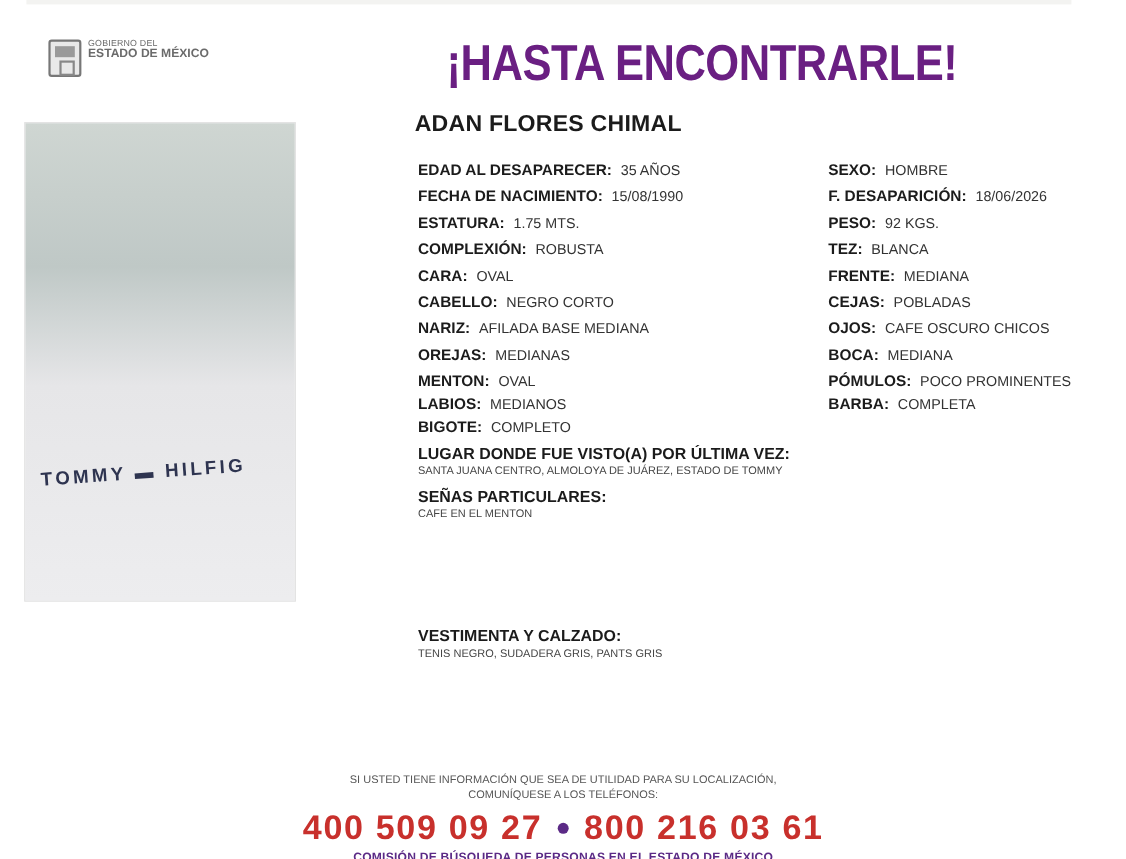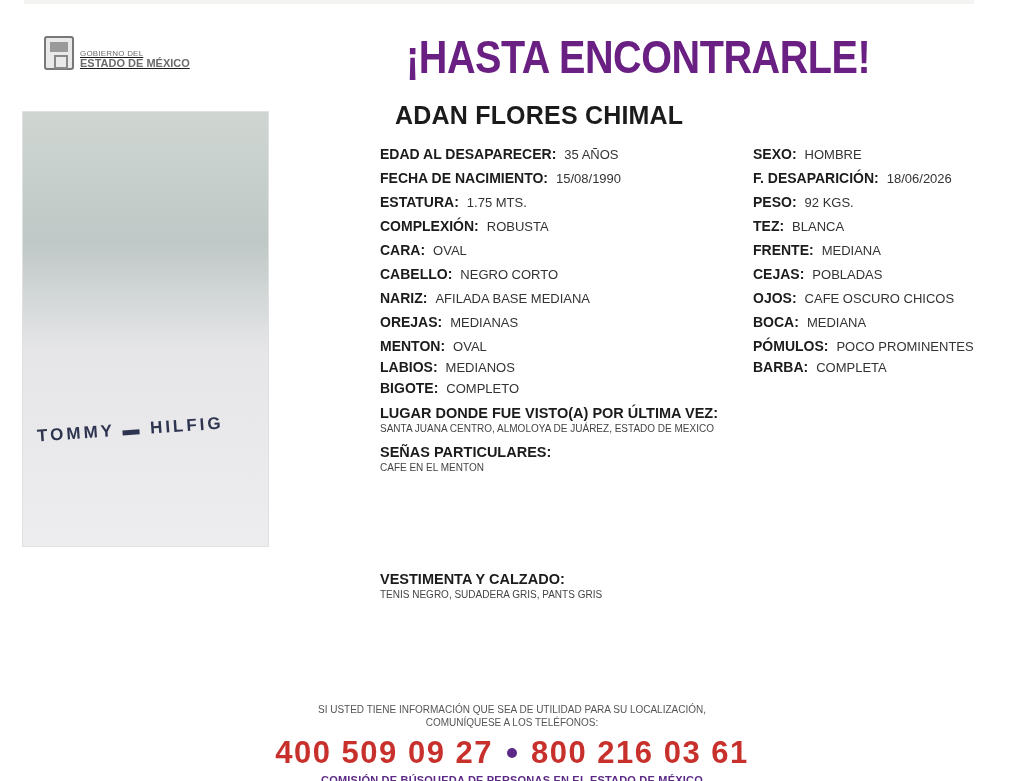--- a/index.html
+++ b/index.html
@@ -1,31 +1,31 @@
 <!DOCTYPE html>
 <html><head>
   <meta charset="utf-8">
   <style>
     * { box-sizing: border-box; margin: 0; padding: 0; }
     html, body { width: 1024px; height: 781px; background: #ffffff; overflow: hidden; }
     body { position: relative; font-family: "Liberation Sans", "DejaVu Sans", sans-serif; color: #1a1a1a; }
 
     .top-band { position: absolute; left: 24px; top: 0; width: 950px; height: 4px; background: #f3f3f1; }
 
-    .logo { position: absolute; left: 44px; top: 36px; display: flex; align-items: flex-end; gap: 6px; text-decoration: underline; }
+    .logo { position: absolute; left: 44px; top: 36px; display: flex; align-items: flex-start; gap: 6px; }
     .crest { width: 30px; height: 34px; border: 2px solid #777; border-radius: 3px; background: #e9e9e9; position: relative; }
     .crest::before { content: ""; position: absolute; left: 4px; top: 4px; width: 18px; height: 10px; background: #9a9a9a; }
     .crest::after { content: ""; position: absolute; left: 8px; top: 17px; width: 10px; height: 10px; border: 2px solid #888; }
     .logo-text { display: flex; flex-direction: column; line-height: 1.05; color: #6b6b6b; }
     .logo-line1 { font-size: 8px; letter-spacing: 0.2px; }
     .logo-line2 { font-size: 11px; font-weight: bold; }
 
     .headline { position: absolute; left: 406px; top: 30px; font-family: "Liberation Sans", sans-serif; font-weight: bold; font-size: 46px; letter-spacing: -0.5px; color: #6a1f82; transform: scaleX(0.86); transform-origin: left top; white-space: nowrap; }
 
-    .person-name { position: absolute; left: 395px; top: 101px; font-size: 25px; font-weight: bold; color: #1b1b1b; letter-spacing: 0.2px; }
+    .person-name { position: absolute; left: 377px; top: 101px; font-size: 21px; font-weight: bold; color: #1b1b1b; letter-spacing: 0.2px; }
 
     .photo { position: absolute; left: 22px; top: 111px; width: 247px; height: 436px; background: linear-gradient(180deg, #cfd6d2 0%, #bfc8c6 30%, #e6e6e8 55%, #ededef 100%); border: 1px solid #e0e0e0; overflow: hidden; }
     .photo-shirt-text { position: absolute; left: 14px; top: 308px; font-size: 17px; font-weight: bold; letter-spacing: 3px; color: #2e3450; transform: rotate(-4deg); white-space: nowrap; }
 
     .fields-left { position: absolute; left: 380px; top: 146px; width: 370px; }
     .fields-right { position: absolute; left: 753px; top: 146px; width: 270px; }
     .field { display: flex; align-items: baseline; height: 24px; white-space: nowrap; }
     .field-label { font-size: 14px; font-weight: bold; color: #1b1b1b; margin-right: 8px; }
     .field-value { font-size: 13px; color: #333; }
     .fields-left .field:nth-child(n+9) { height: 21px; }
@@ -147,21 +147,21 @@
       <span class="field-value">POCO PROMINENTES</span>
     </div>
   <div class="field">
       <span class="field-label">BARBA:</span>
       <span class="field-value">COMPLETA</span>
     </div>
 </div>
 
 <div class="section" style="top:405px;">
   <div class="section-label">LUGAR DONDE FUE VISTO(A) POR ÚLTIMA VEZ:</div>
-  <div class="section-value">SANTA JUANA CENTRO, ALMOLOYA DE JUÁREZ, ESTADO DE MEXICO</div>
+  <div class="section-value">SANTA JUANA CENTRO, ALMOLOYA DE JUÁREZ, ESTADO DE TOMMY</div>
 </div>
 
 <div class="section" style="top:444px;">
   <div class="section-label">SEÑAS PARTICULARES:</div>
   <div class="section-value">CAFE EN EL MENTON</div>
 </div>
 
 <div class="section" style="top:571px;">
   <div class="section-label">VESTIMENTA Y CALZADO:</div>
   <div class="section-value">TENIS  NEGRO, SUDADERA  GRIS, PANTS  GRIS</div>

